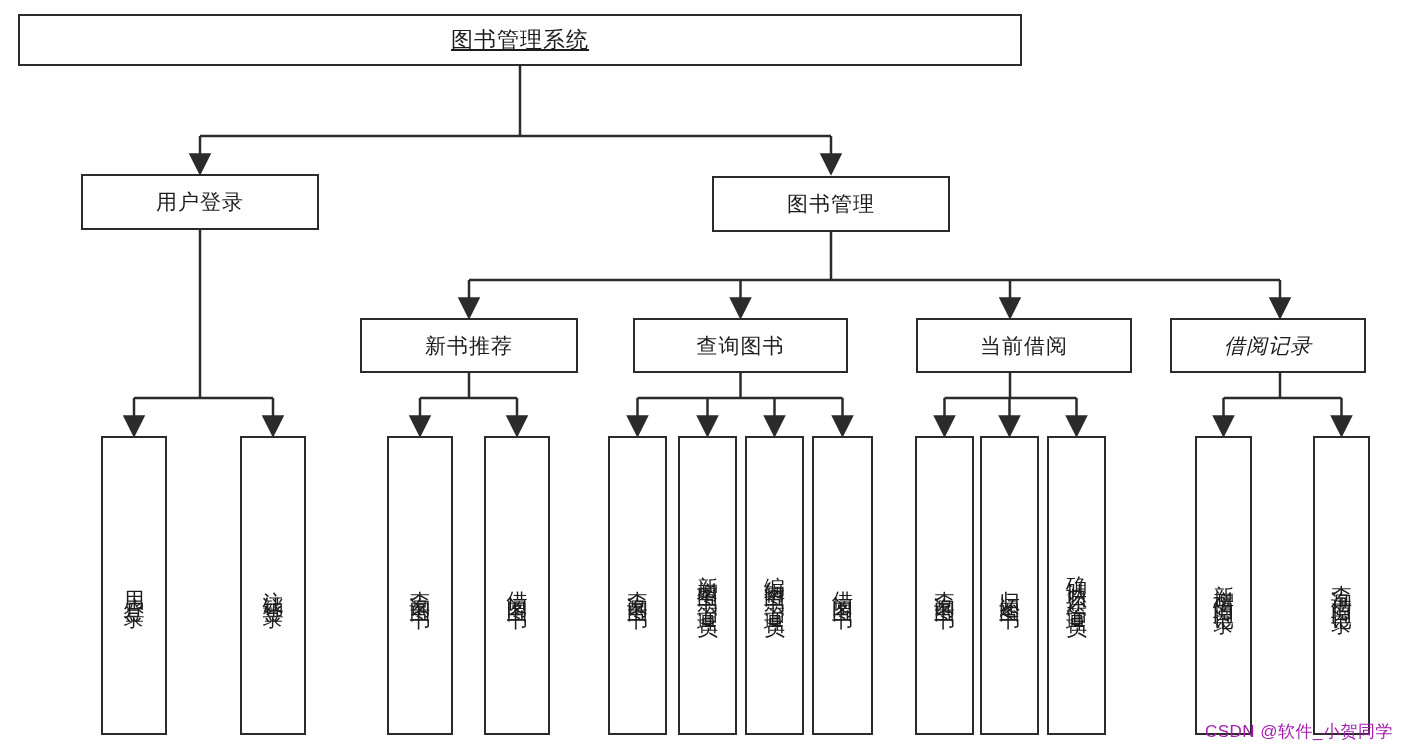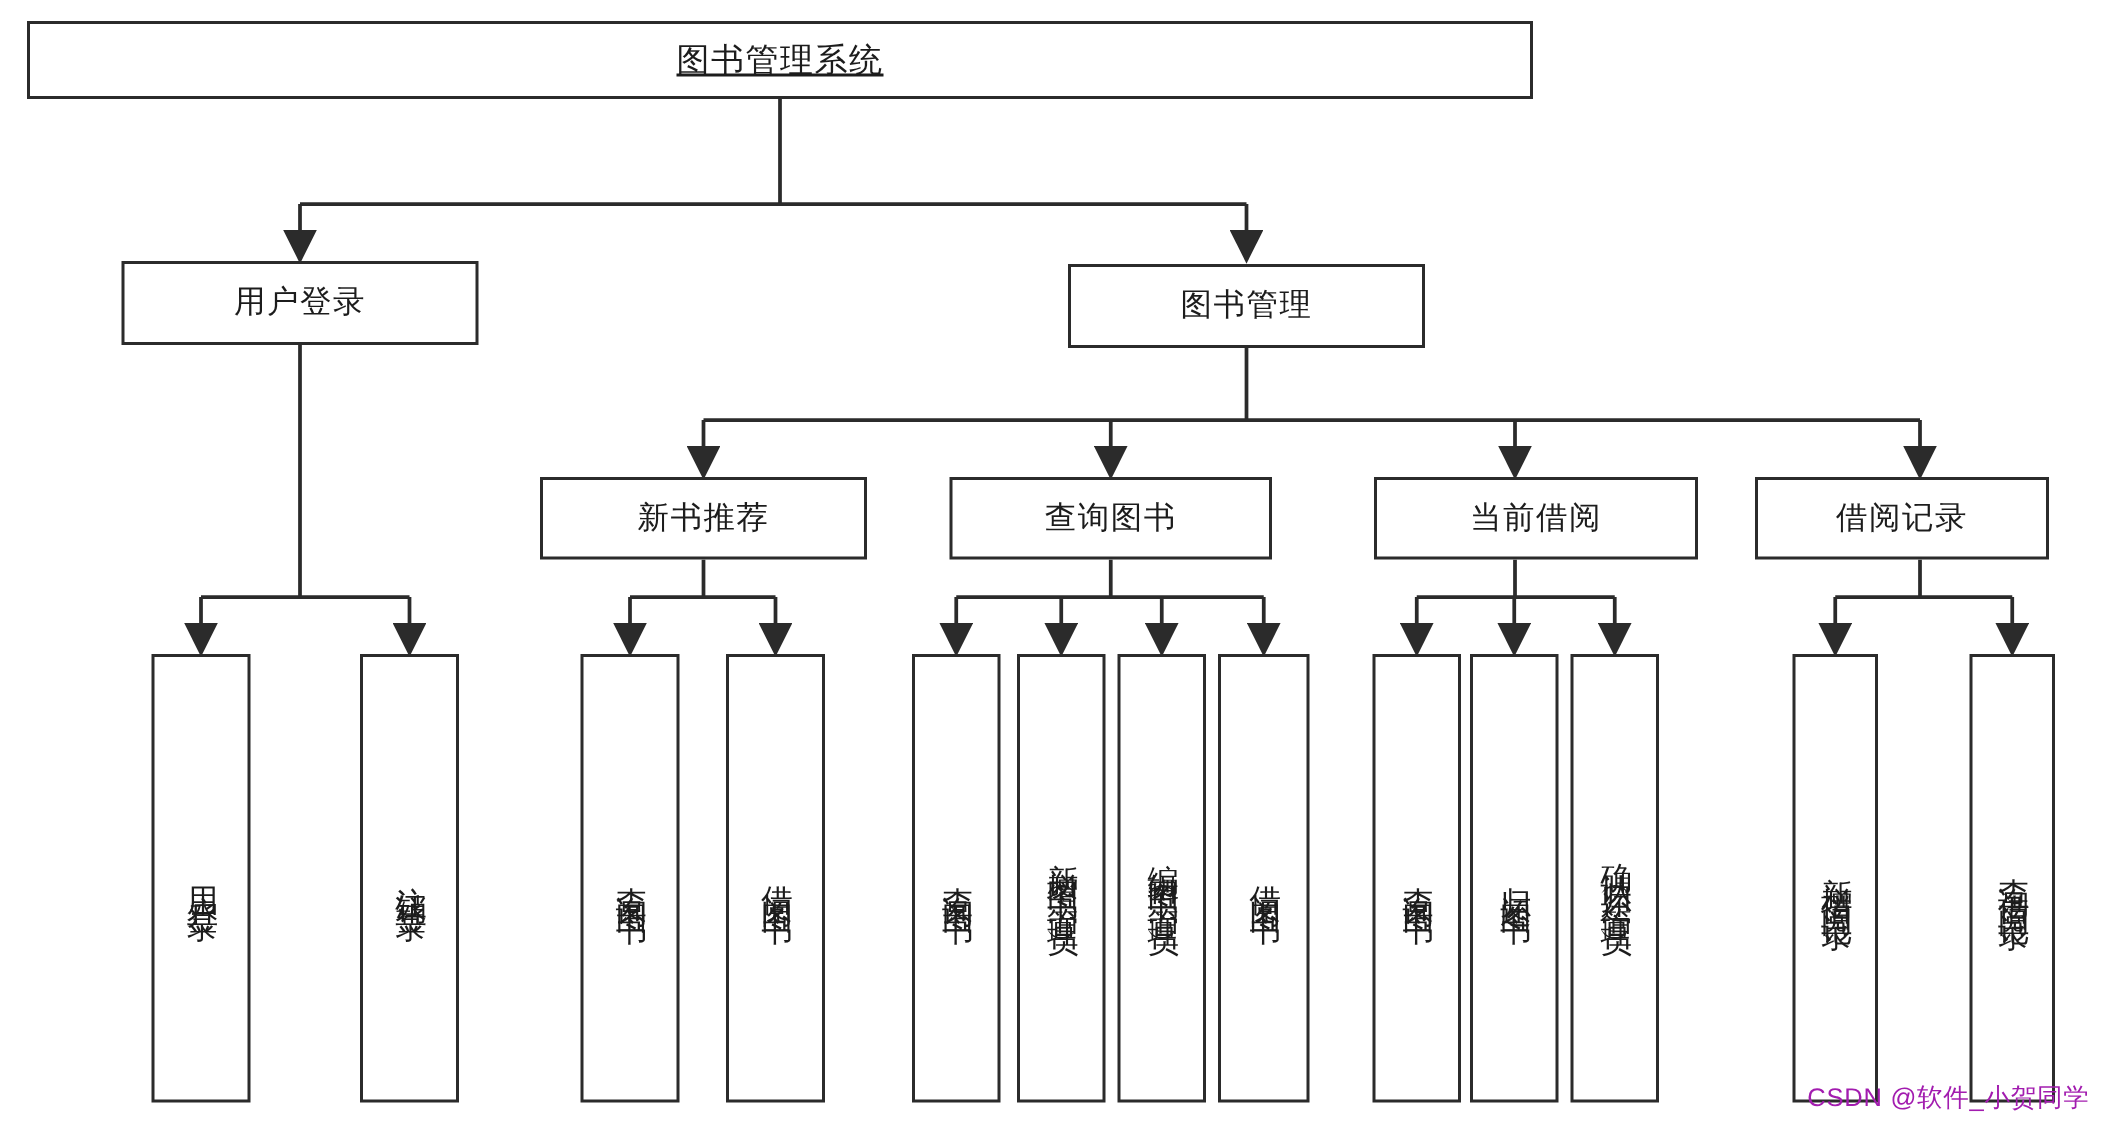--- a/index.html
+++ b/index.html
@@ -123,21 +123,21 @@
       </div>
       <div class="node h" style="left: 360px; top: 318px; width: 218px; height: 55px;">
         <span>新书推荐</span>
       </div>
       <div class="node h" style="left: 633px; top: 318px; width: 215px; height: 55px;">
         <span>查询图书</span>
       </div>
       <div class="node h" style="left: 902px; top: 318px; width: 216px; height: 55px; margin-left: 14px;">
         <span>当前借阅</span>
       </div>
-      <div class="node h" style="left: 1170px; top: 318px; width: 196px; height: 55px;">
+      <div class="node h" style="left: 1170px; top: 318px; width: 196px; height: 55px; font-style: italic;">
         <span>借阅记录</span>
       </div>
       <div class="node v" style="left: 101px; top: 436px; width: 66px; height: 299px;">
         <span>用户登录</span>
       </div>
       <div class="node v" style="left: 240px; top: 436px; width: 66px; height: 299px;">
         <span>注销登录</span>
       </div>
       <div class="node v" style="left: 387px; top: 436px; width: 66px; height: 299px;">
         <span>查询图书</span>

